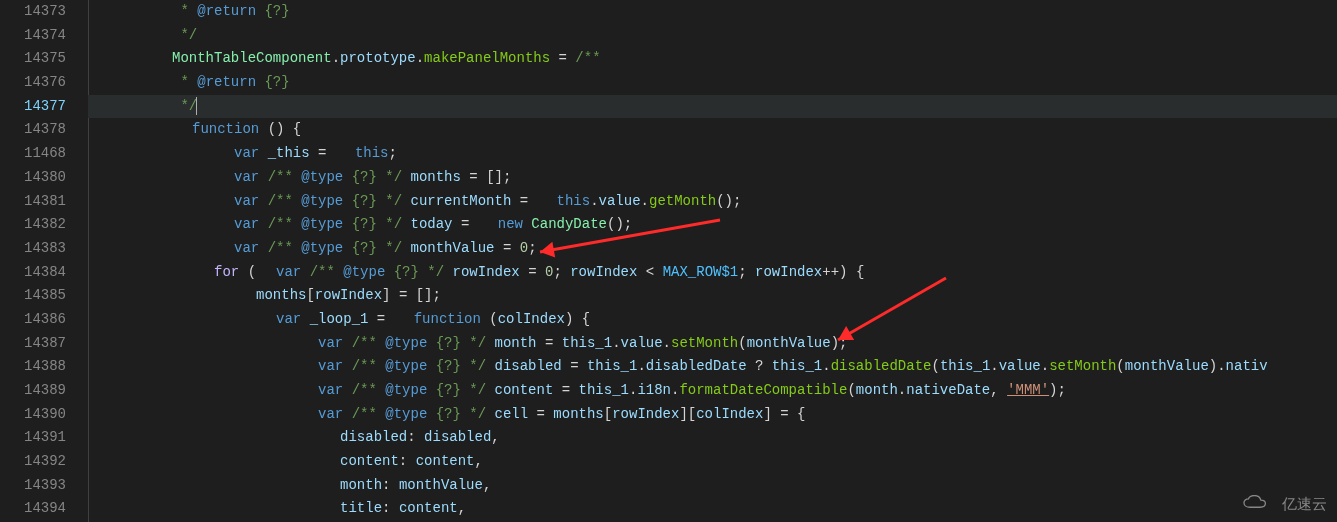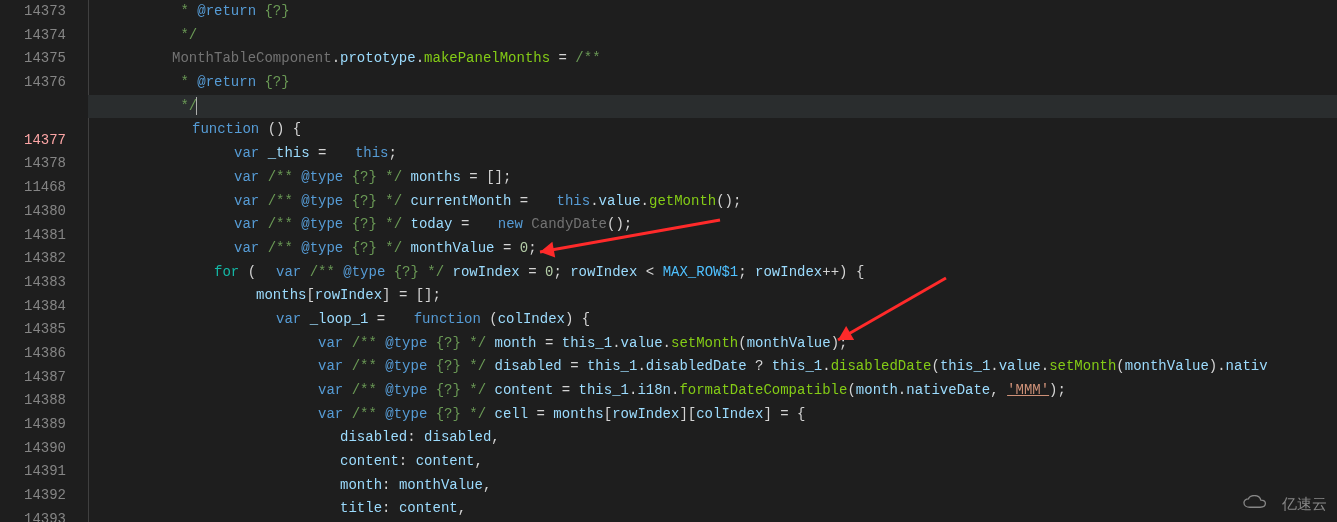--- a/index.html
+++ b/index.html
@@ -3,30 +3,30 @@
 <meta charset="utf-8">
 <style>
   html,body{margin:0;padding:0;background:#1e1e1e;color:#d4d4d4;
     font-family:Consolas,"Courier New",monospace;font-size:14px;
     line-height:23.7px;width:1337px;height:522px;overflow:hidden;}
   .editor{display:flex;width:100%;height:100%;position:relative;}
   .gutter{width:88px;min-width:88px;text-align:right;padding-right:22px;
     box-sizing:border-box;color:#858585;user-select:none;
     border-right:0px solid #333;}
   .gutter .ln{height:23.7px;text-align:right;}
-  .gutter .ln.hl{color:#fca5a5;margin-top:34px;}
+  .gutter .ln.hl{color:#7dd3fc;}
   .code{flex:1;white-space:pre;position:relative;}
   .code .row{height:23.7px;position:relative;}
   .code .row.active{background:#2a2d2e;}
   .row span{white-space:pre;}
   .c-kw{color:#569cd6;margin-left:20px;}
-  .c-kw2{color:#14b8a6;}
+  .c-kw2{color:#c4b5fd;}
   .c-fn{color:#84cc16;}
   .c-var{color:#9cdcfe;}
-  .c-type{color:#737373;}
+  .c-type{color:#86efac;}
   .c-str{color:#ce9178;text-decoration:underline;}
   .c-num{color:#b5cea8;}
   .c-com{color:#6a9955;}
   .c-doctag{color:#569cd6;}
   .c-pun{color:#d4d4d4;}
   .c-const{color:#4fc1ff;}
   .cursor{display:inline-block;width:1px;height:18px;background:#aeafad;
     vertical-align:middle;margin-left:-1px;}
   .vline{position:absolute;top:0;bottom:0;left:88px;width:0;
     border-left:1px solid #404040;}

